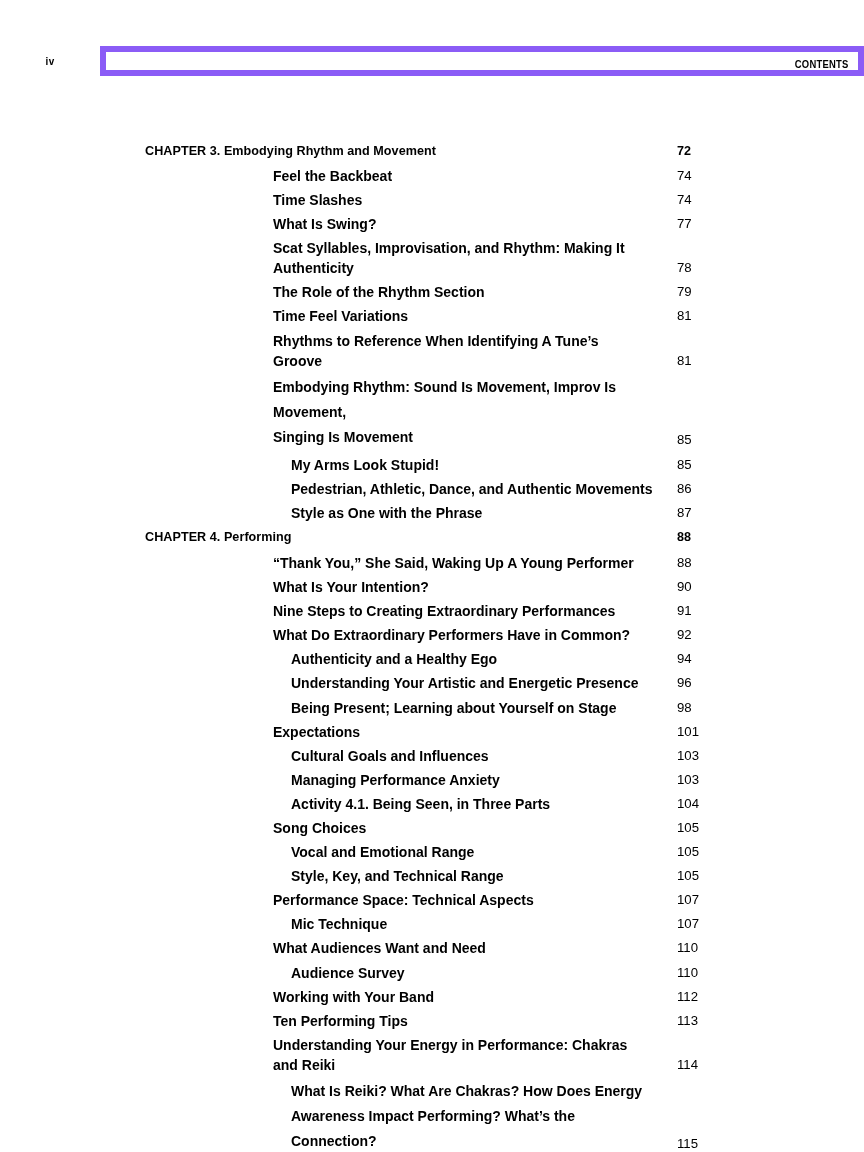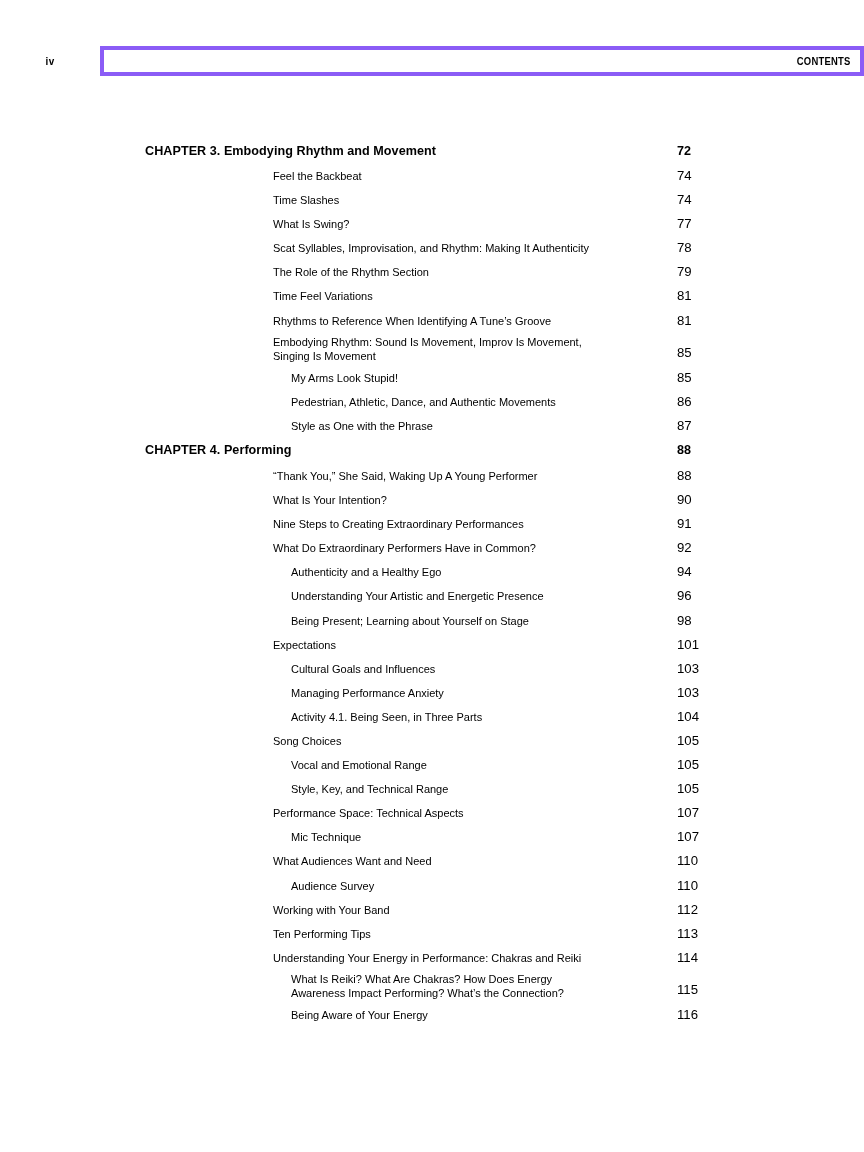--- a/index.html
+++ b/index.html
@@ -32,24 +32,24 @@
     align-items: center;
     justify-content: center;
     font-weight: bold;
     font-size: 11.5px;
     letter-spacing: 0.4px;
     font-family: "Liberation Sans Narrow", "Liberation Sans", sans-serif;
     transform: scaleX(0.86);
   }
   .head-box {
     width: 823px;
-    border: 4px solid #8b5cf6;
+    border: 6px solid #8b5cf6;
     box-sizing: border-box;
     display: flex;
-    align-items: center;
+    align-items: flex-end;
     justify-content: flex-end;
     padding-right: 9px;
   }
   .head-title {
     font-weight: bold;
     font-size: 11.5px;
     letter-spacing: 0.3px;
     transform: scaleX(0.82);
     transform-origin: right center;
     white-space: nowrap;
@@ -65,23 +65,24 @@
 
   .entry {
     position: relative;
     display: block;
     margin-bottom: 4.1px;
   }
   .entry .label {
     display: block;
     box-sizing: border-box;
     padding-right: 84px;
-    font-size: 11px;
+    font-size: 14px;
     line-height: 20px;
     white-space: pre-line;
+    font-weight: bold;
   }
   .entry .page {
     position: absolute;
     right: 12px;
     bottom: 0;
     width: 36px;
     text-align: left;
     font-size: 13.2px;
     line-height: 20px;
   }
@@ -105,21 +106,21 @@
   
   .entry.lvl1 { margin-left: 128px; }
   .entry.lvl1 .label { padding-right: 84px; }
   .entry.lvl1 .page { width: 36px; }
 
   
   .entry.lvl2 { margin-left: 146px; }
   .entry.lvl2 .label { padding-right: 66px; }
 
   
-  .entry.wrapped .label { line-height: 14px; }
+  .entry.wrapped .label { line-height: 25px; }
   .entry.wrapped { margin-bottom: 5.5px; }
 </style>
 </head>
 <body>
 
 <div class="running-head">
   <div class="folio">iv</div>
   <div class="head-box">
     <span class="head-title">CONTENTS</span>
   </div>

